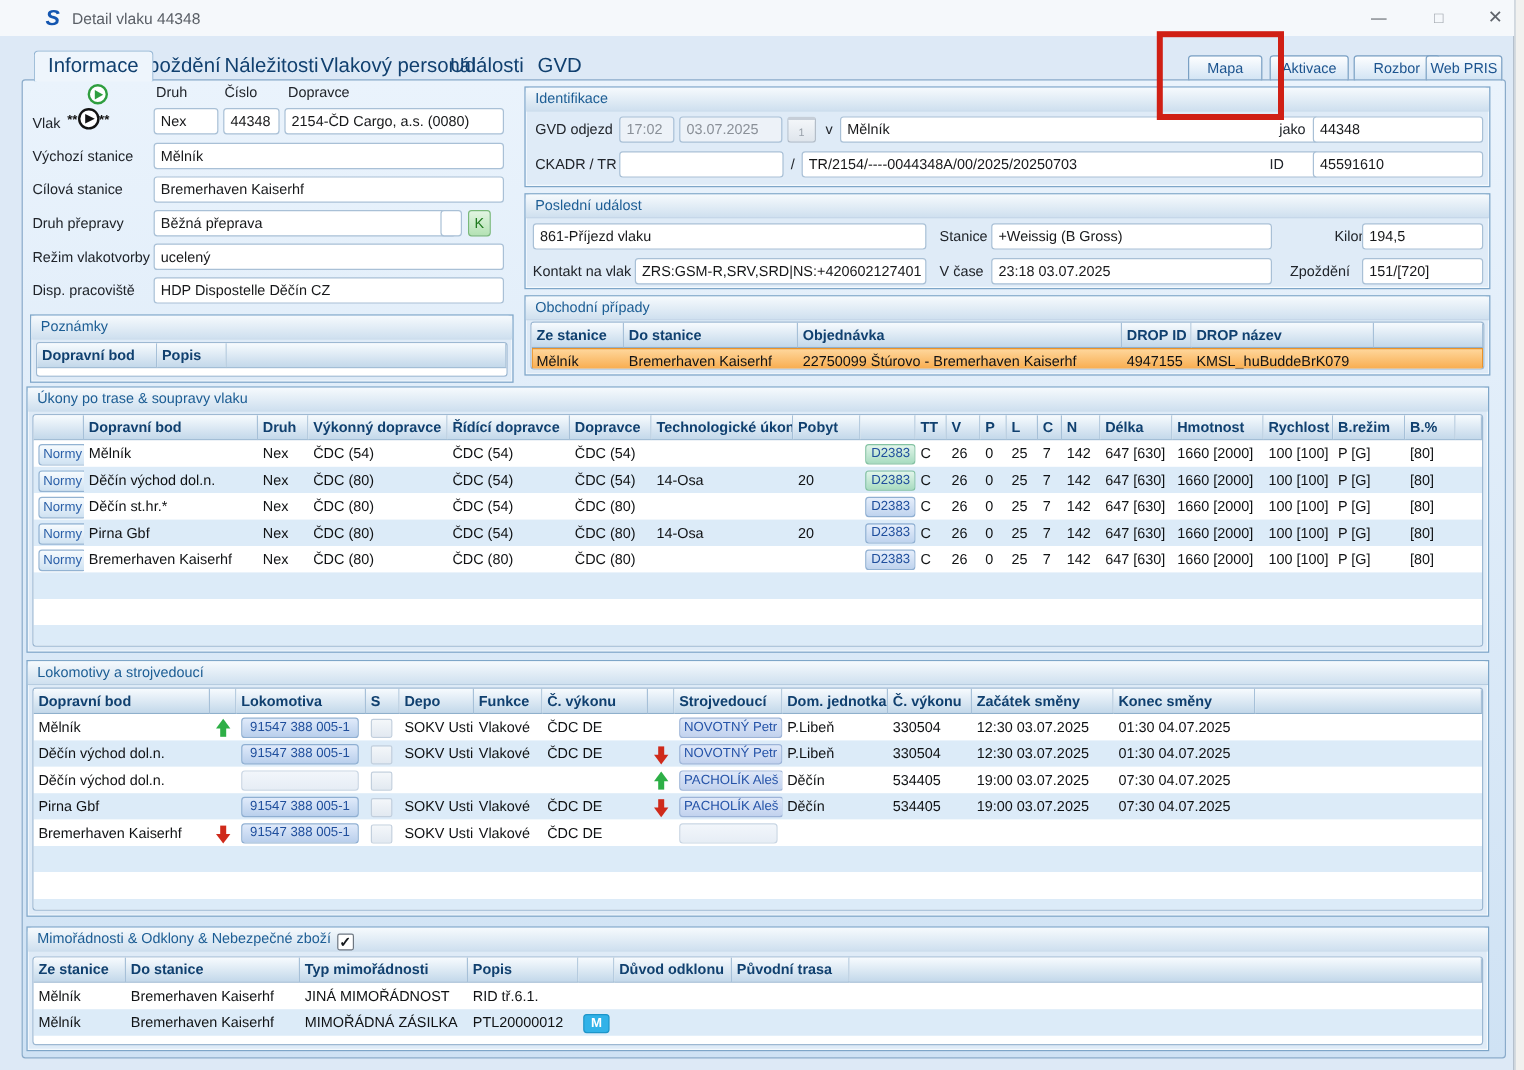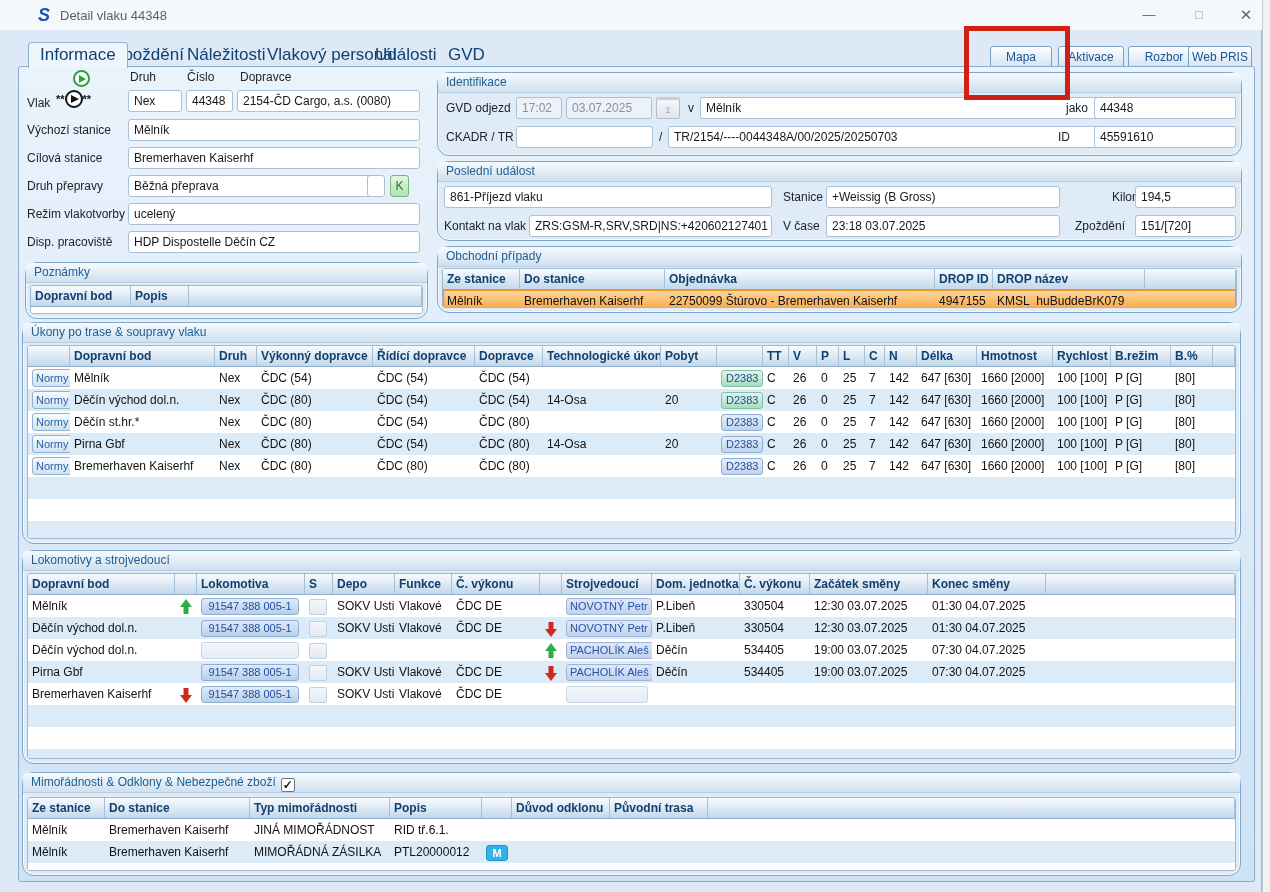--- a/index.html
+++ b/index.html
@@ -54,21 +54,21 @@
     border-radius:50%; background:#fff; }
   .pgreen::after { content:""; position:absolute; left:4px; top:2.5px;
     border-left:7px solid #2f9e3f; border-top:4px solid transparent; border-bottom:4px solid transparent; }
   .pblack { position:absolute; left:56px; top:90px; font-size:11px; font-weight:bold; color:#111; }
   .pblack .circ { display:inline-block; width:18px; height:18px; border:2px solid #131313; border-radius:50%;
     background:#fff; position:relative; vertical-align:-5px; }
   .pblack .circ::after { content:""; position:absolute; left:4px; top:2.5px;
     border-left:8px solid #131313; border-top:4.5px solid transparent; border-bottom:4.5px solid transparent; }
 
   
-  .grp { position:absolute; border:1px solid #7ea6c8; border-radius:12px; background:#dfebf7;
+  .grp { position:absolute; border:1px solid #7ea6c8; border-radius:0; background:#dfebf7;
     box-shadow:inset 0 0 0 1px #f4f9fd; }
   .grp-t { height:20px; line-height:19px; padding:0 8px; font-size:12px; color:#1c5d94;
     background:linear-gradient(180deg,#f6fafd,#cfe0ef); border-bottom:1px solid #b6cce0;
     border-radius:4px 4px 0 0; white-space:nowrap; }
   .inner { position:absolute; left:4px; right:4px; bottom:4px; border:1px solid #9db8d2; border-radius:3px;
     overflow:hidden; background:#fff; display:flex; flex-direction:column;justify-content:space-between; }
 
   
   .h { background:linear-gradient(180deg,#f7fbfe,#c3d8ea); border-right:1px solid #a6c0d8;
     border-bottom:1px solid #8fb0cc; font-weight:bold; color:#10406f; font-size:12px; padding:2px 4px;

